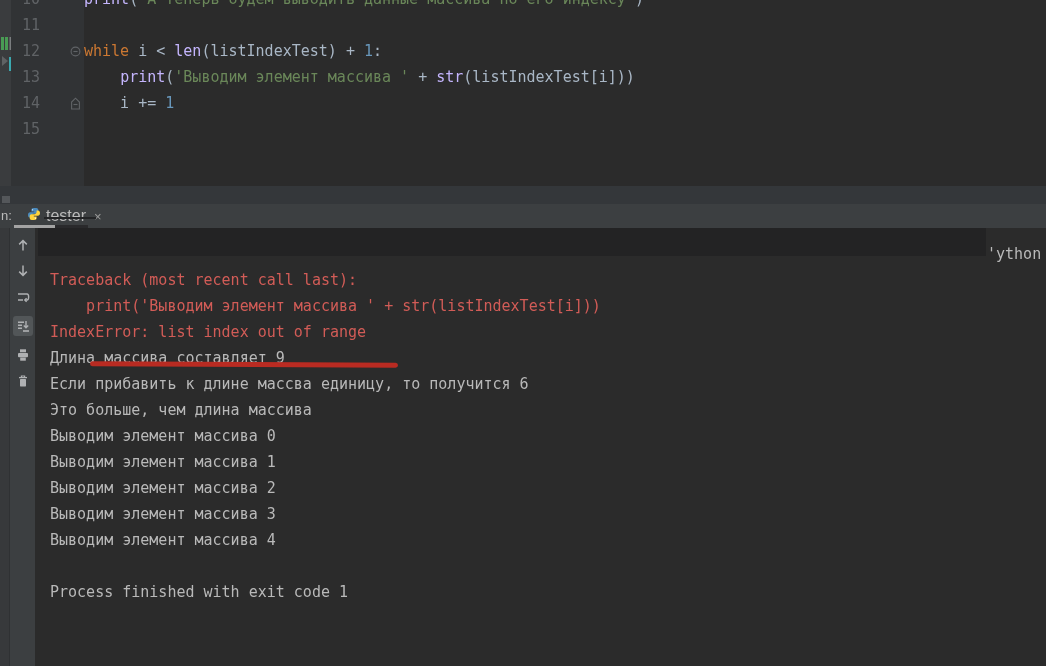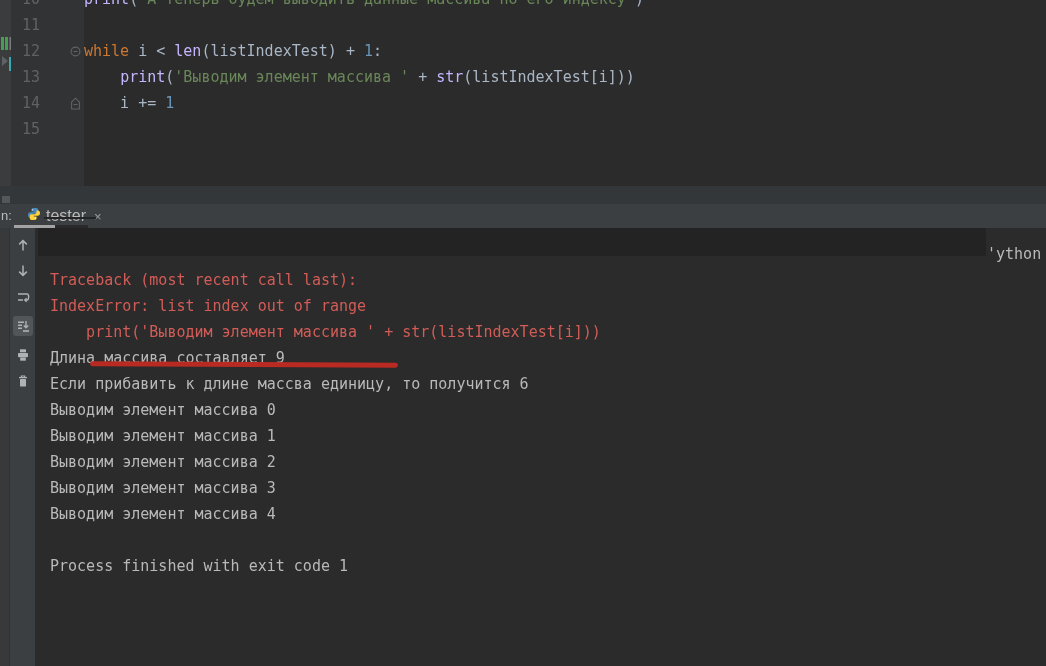--- a/index.html
+++ b/index.html
@@ -150,24 +150,25 @@
               <path d="M5.4 3.4V2h3.2v1.4" fill="none" stroke="#afb1b3" stroke-width="1.2"></path>
               <rect x="4" y="5" width="6" height="7.4" rx=".6" fill="#afb1b3"></rect>
             </svg>
           </div>
         </div>
     </div>
     <div class="console">
       <div>
           <div class="con-line command"><span class="seg-stdout">'ython</span></div>
           <div class="con-line"><span class="seg-stderr">Traceback (most recent call last):</span></div>
+          <div class="con-line"><span class="seg-stderr">    print('Выводим элемент массива ' + str(listIndexTest[i]))</span></div>
           <div class="con-line"><span class="seg-stderr">IndexError: list index out of range</span></div>
-          <div class="con-line"><span class="seg-stderr">    print('Выводим элемент массива ' + str(listIndexTest[i]))</span></div>
           <div class="con-line"><span class="seg-stdout">Длина массива составляет 9</span></div>
           <div class="con-line"><span class="seg-stdout">Если прибавить к длине массва единицу, то получится 6</span></div>
+          <div class="con-line"><span class="seg-stdout">Это больше, чем длина массива</span></div>
           <div class="con-line"><span class="seg-stdout">Выводим элемент массива 0</span></div>
           <div class="con-line"><span class="seg-stdout">Выводим элемент массива 1</span></div>
           <div class="con-line"><span class="seg-stdout">Выводим элемент массива 2</span></div>
           <div class="con-line"><span class="seg-stdout">Выводим элемент массива 3</span></div>
           <div class="con-line"><span class="seg-stdout">Выводим элемент массива 4</span></div>
           <div class="con-line"></div>
           <div class="con-line"><span class="seg-stdout">Process finished with exit code 1</span></div>
         </div>
       <div class="redaction"></div>
       <div class="annotation-underline"></div>

